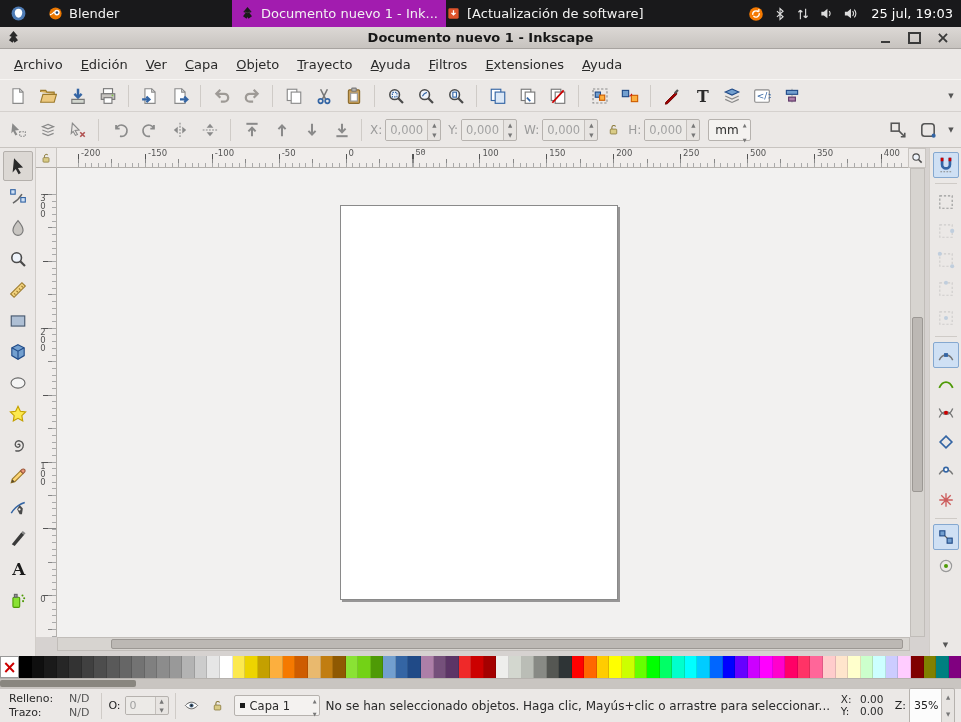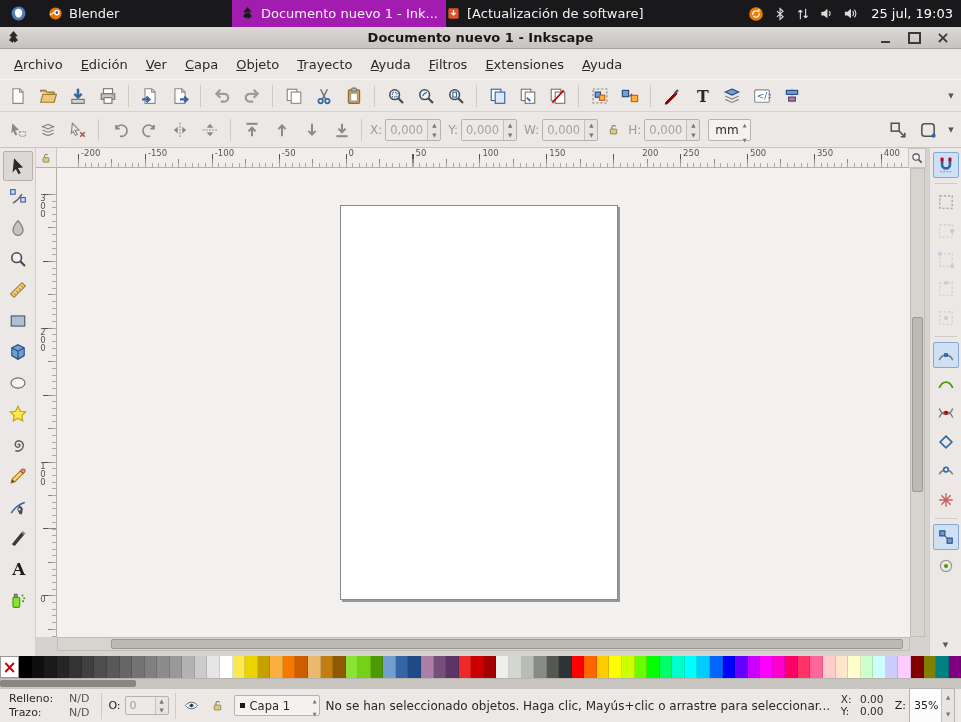--- a/index.html
+++ b/index.html
@@ -611,24 +611,24 @@
       <rect x="4" y="7.5" width="8" height="6" rx="1" fill="#d9cb86" stroke="#8a7a3c"></rect>
       <path d="M6 7.5V5.5a2.5 2.5 0 0 1 4.6-1.3" fill="none" stroke="#8a7a3c" stroke-width="1.3"></path>
     </svg>
 </div>
 <div id="hruler">
     <div class="hlabel" style="left: 24px;">-200</div>
     <div class="hlabel" style="left: 90.9px;">-150</div>
     <div class="hlabel" style="left: 157.8px;">-100</div>
     <div class="hlabel" style="left: 224.7px;">-50</div>
     <div class="hlabel" style="left: 291.6px;">0</div>
-    <div class="hlabel" style="left: 358.5px;">50</div>
+    <div class="hlabel" style="left: 358.5px; font-family: Liberation Mono, monospace;">50</div>
     <div class="hlabel" style="left: 425.4px;">100</div>
     <div class="hlabel" style="left: 492.3px;">150</div>
-    <div class="hlabel" style="left: 559.2px; margin-left: 26px;">200</div>
+    <div class="hlabel" style="left: 559.2px;">200</div>
     <div class="hlabel" style="left: 626.1px;">250</div>
     <div class="hlabel" style="left: 693px;">500</div>
     <div class="hlabel" style="left: 759.9px;">350</div>
     <div class="hlabel" style="left: 826.8px;">400</div>
   </div>
 <div id="stickyzoom">
   <svg viewBox="0 0 16 16" width="12" height="12">
       <circle cx="6.8" cy="6.8" r="4.3" fill="#eef3fa" stroke="#4a4a4a" stroke-width="1.4"></circle>
       <path d="M10 10l4.2 4.2" stroke="#4a4a4a" stroke-width="2"></path>
     </svg>

